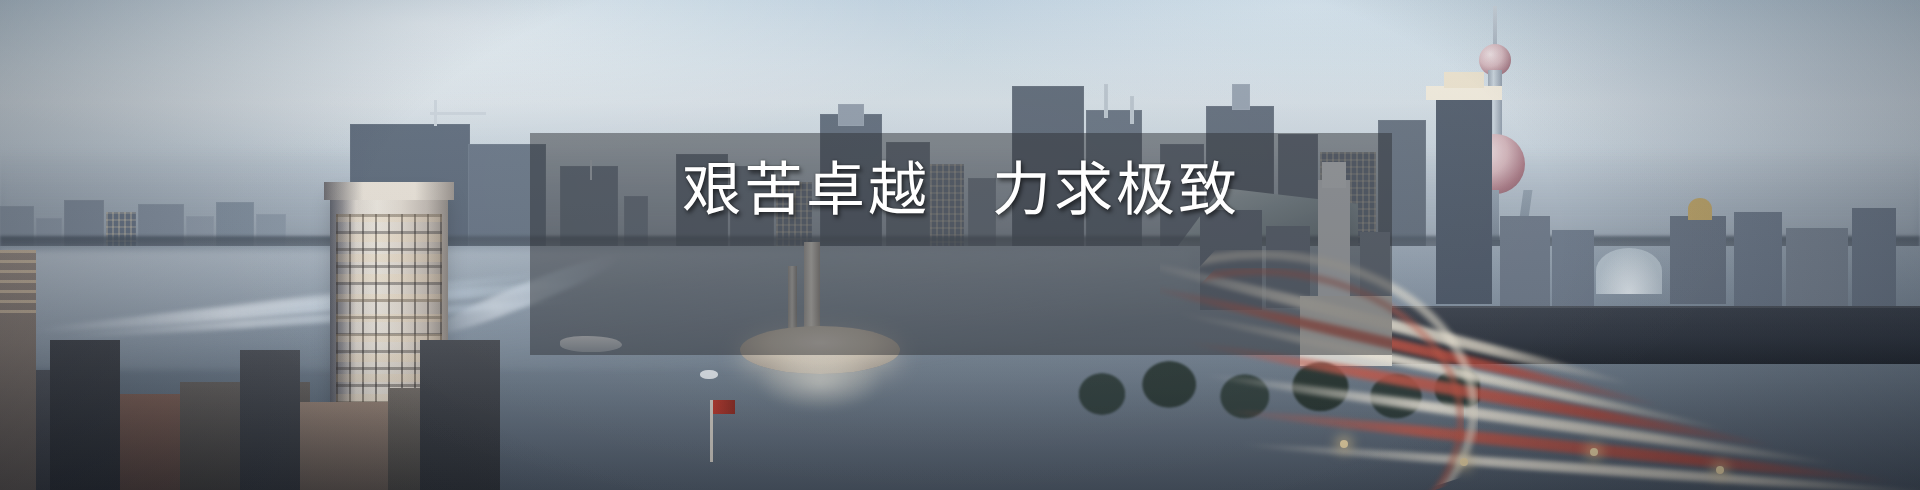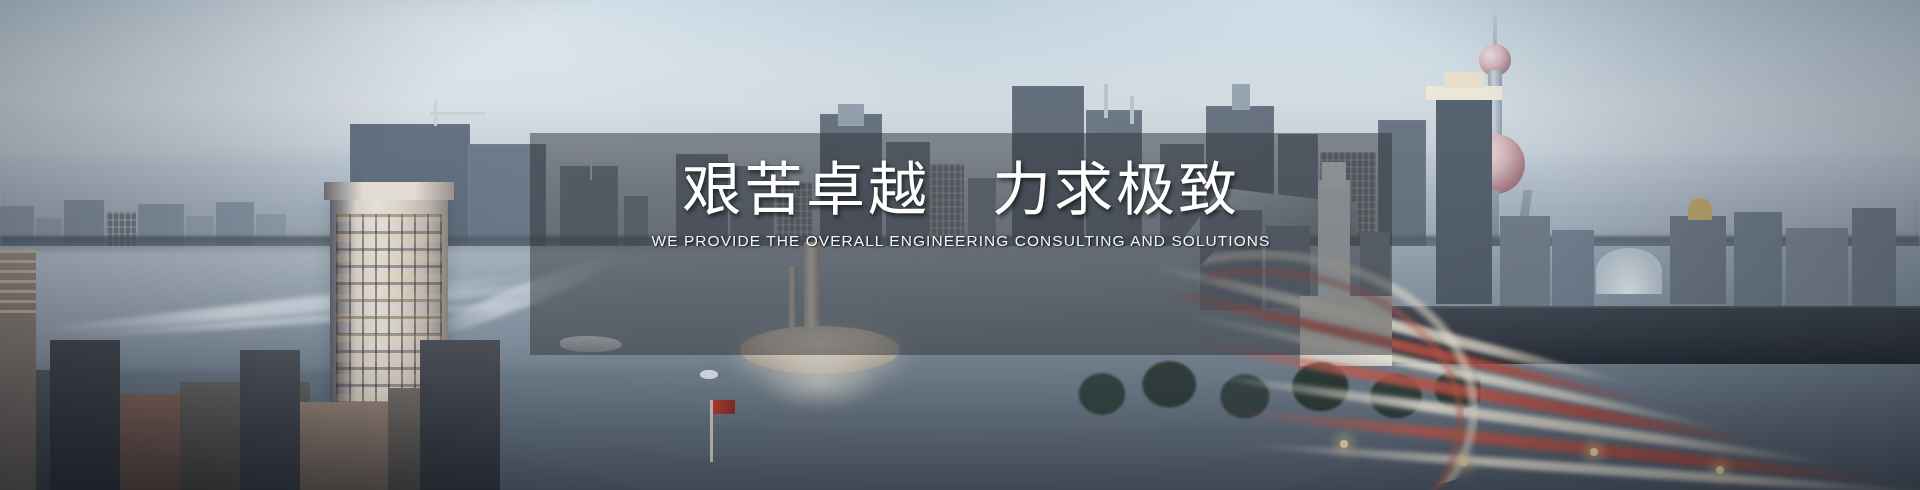--- a/index.html
+++ b/index.html
@@ -419,16 +419,15 @@
     <div style="position:absolute; left:710px; top:400px; width:3px; height:62px; background:#d8d2c8;"></div>
     <div style="position:absolute; left:713px; top:400px; width:22px; height:14px;
                 background:linear-gradient(90deg,#c0392b,#8e2a20);"></div>
 
     <div class="grade"></div>
     <div class="vignette"></div>
   </div>
 
   <div id="overlay">
     <div id="headline">艰苦卓越　力求极致</div>
-    <div id="tagline">WE PROVIDE THE OVERALL ENGINEERING CONSULTING AND SOLUTIONS</div>
   </div>
 
 </div>
 
 </body></html>

